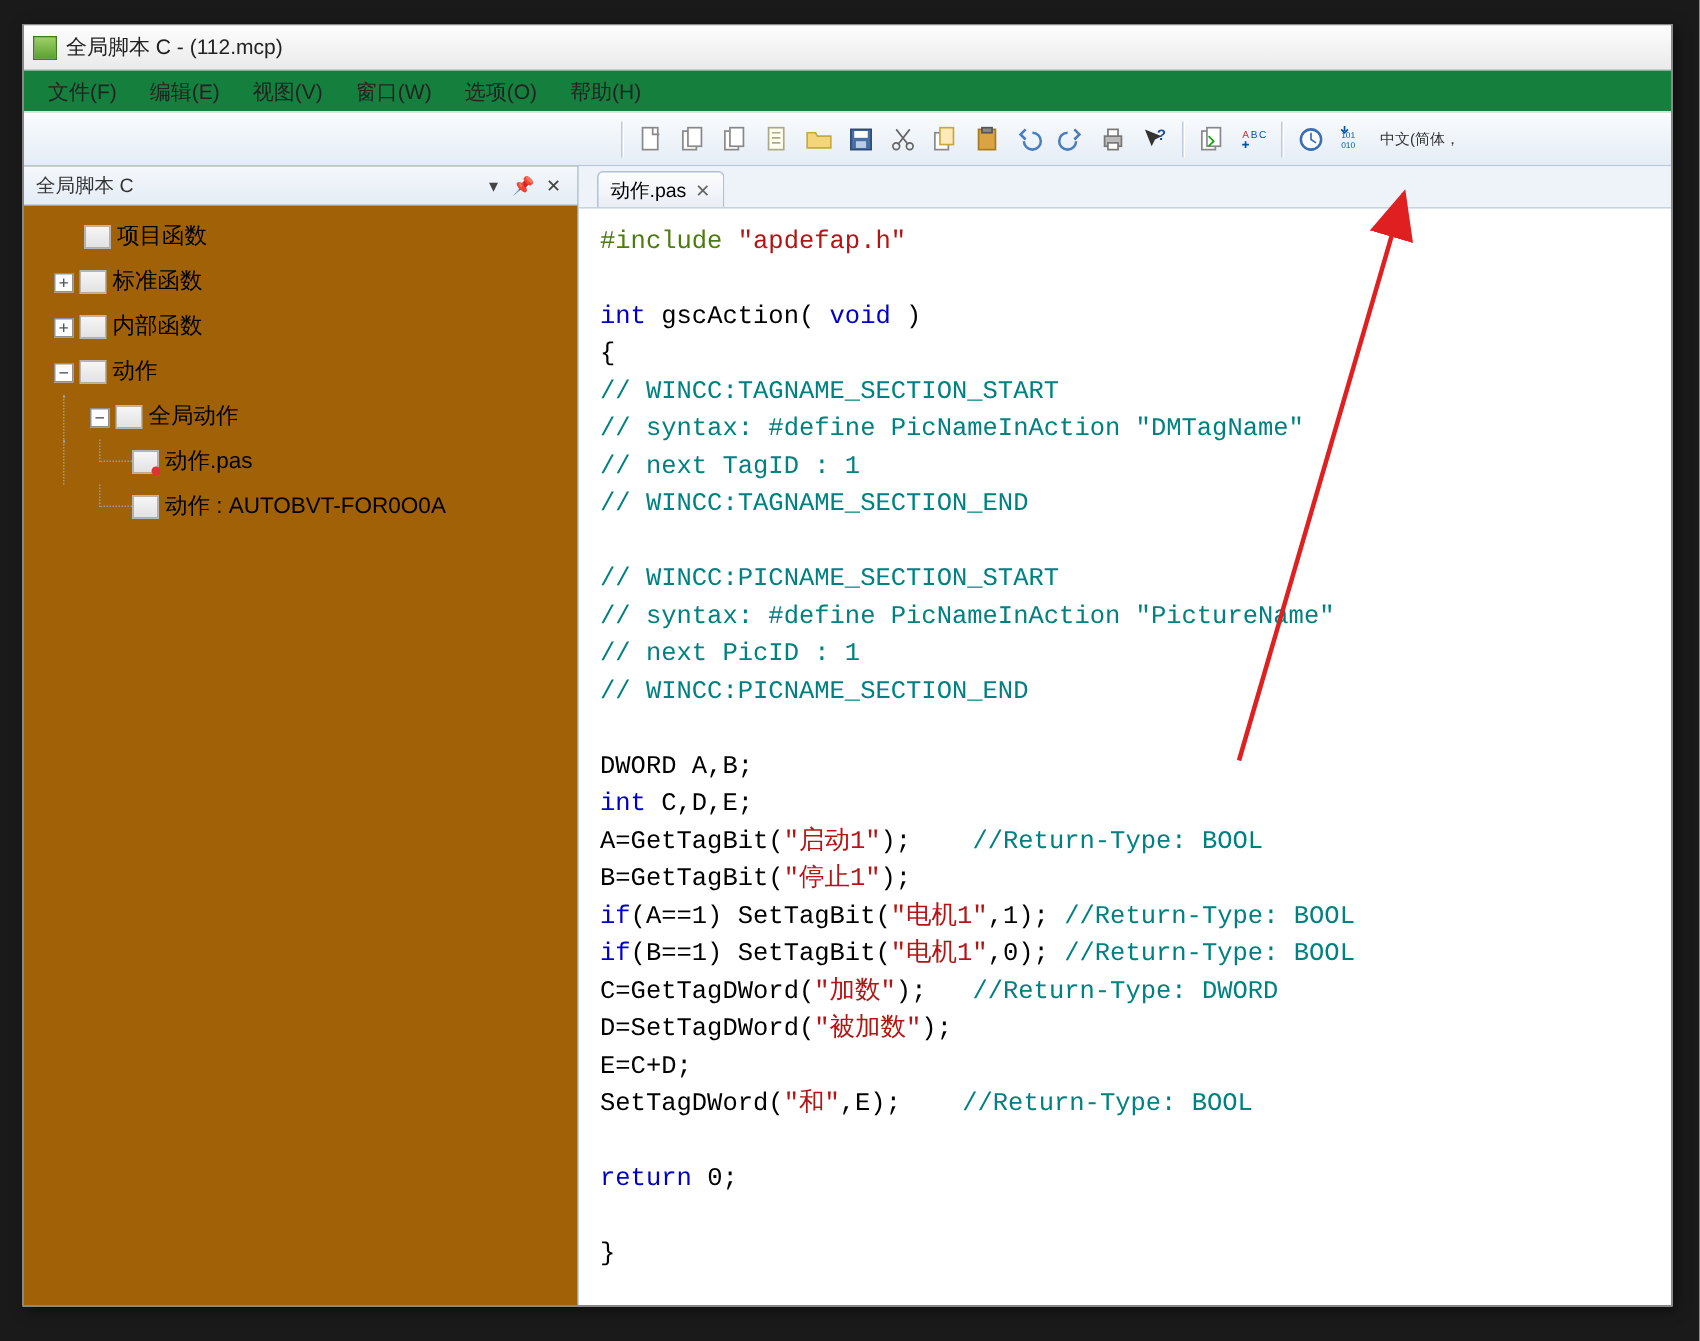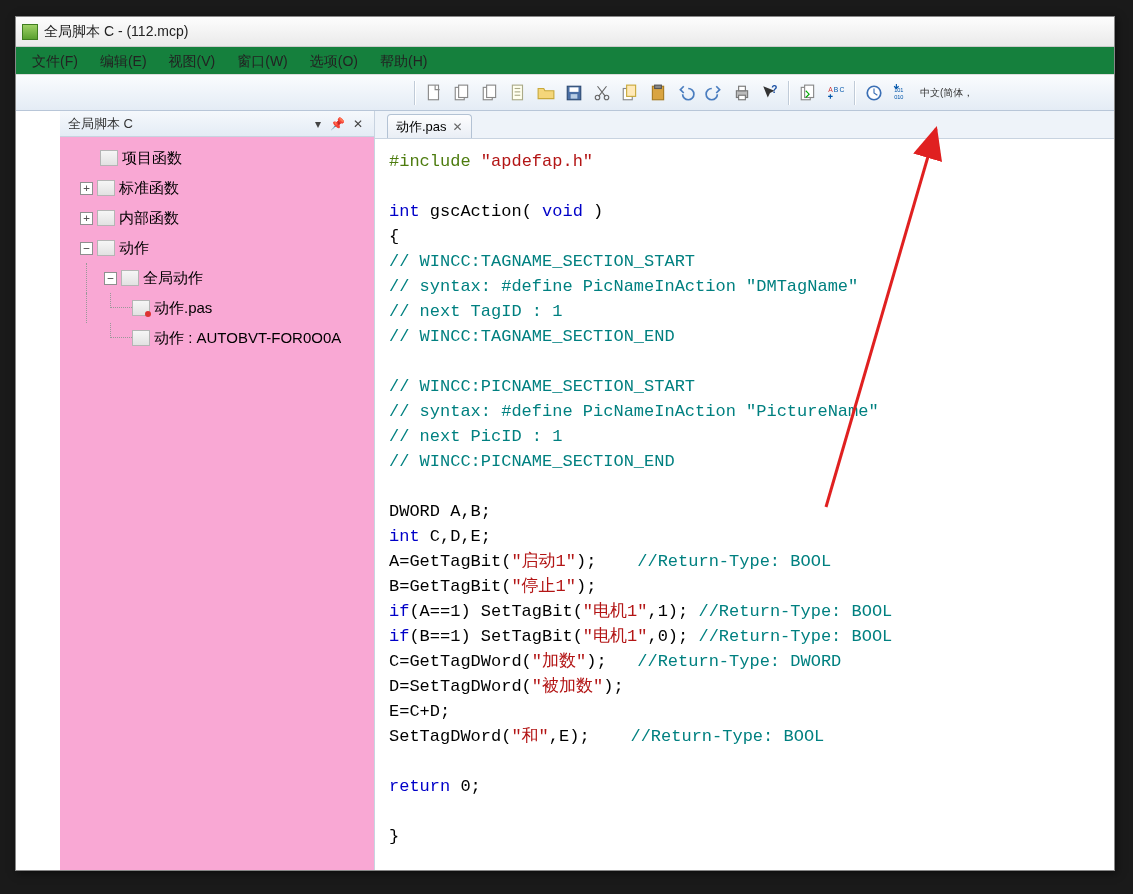--- a/index.html
+++ b/index.html
@@ -66,26 +66,25 @@
     cursor: pointer;
     font-size: 15px;
   }
   .tsep { width: 2px; height: 24px; background: linear-gradient(#c8d3e0,#eef3f8); margin: 0 4px; border-left:1px solid #c0cbd8; border-right:1px solid #fff;}
   .lang-label { margin-left: 4px; font-size: 10px; color: #333; white-space: nowrap; }
   .main {
     display: flex;
     height: calc(100% - 30px - 28px - 36px);
   }
   .sidebar {
-    width: 315px;
+    width: 370px;
     border-right: 1px solid #c8d3e0;
-    background: #f9a8d4;
+    background: #a16207;
     display: flex;
     flex-direction: column;
-    margin-left: 44px;
   }
   .panel-header {
     height: 26px;
     background: linear-gradient(#f5f8fc,#e4ecf5);
     border-bottom: 1px solid #c8d3e0;
     display: flex;
     align-items: center;
     padding: 0 8px;
     justify-content: space-between;
   }

